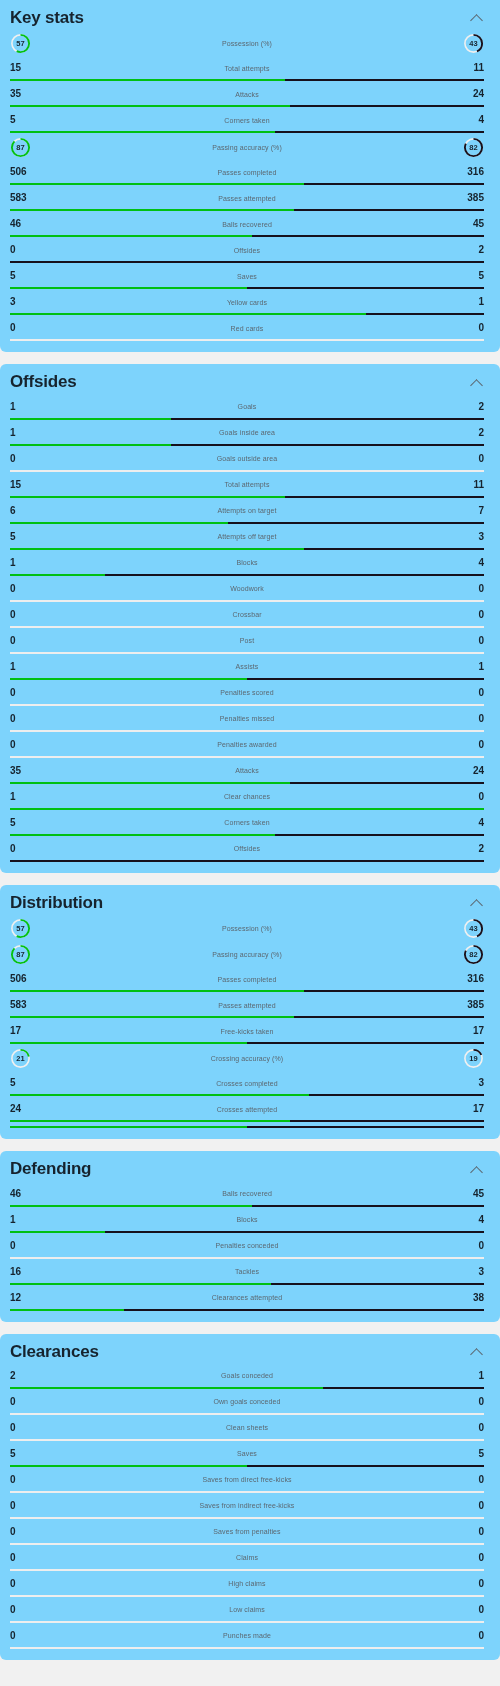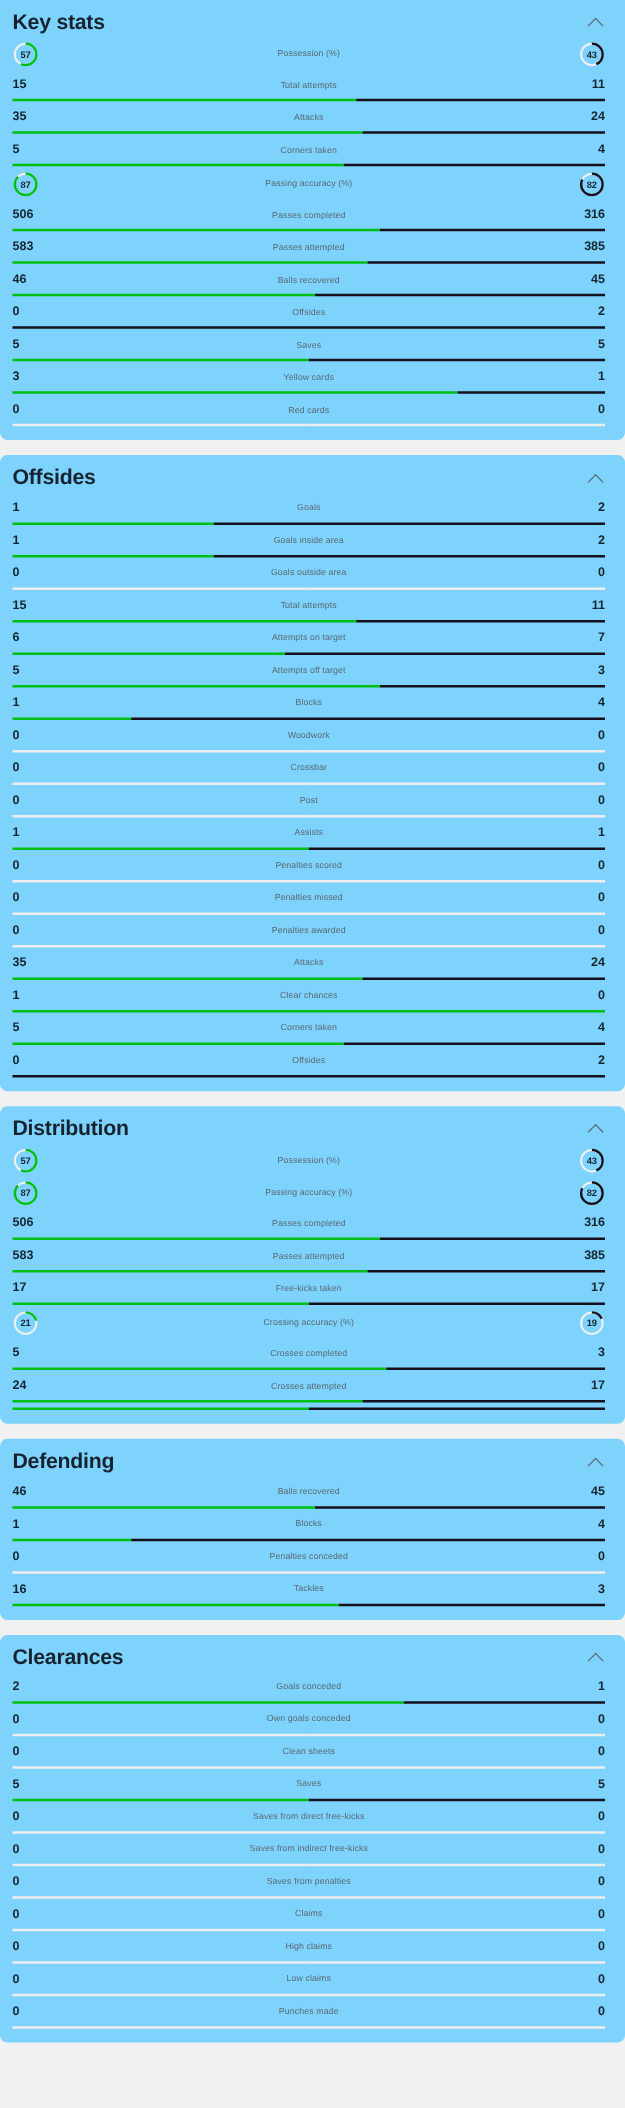--- a/index.html
+++ b/index.html
@@ -636,20 +636,31 @@
         <div class="stat-line">
           <div class="val home">16</div>
           <div class="label">Tackles</div>
           <div class="val away">3</div>
         </div>
         <div class="bar">
           <div class="bar-home" style="width: 55%;"></div>
           <div class="bar-away" style="width: 45%;"></div>
         </div>
       </div>
+      <div class="stat-row">
+        <div class="stat-line">
+          <div class="val home">12</div>
+          <div class="label">Clearances attempted</div>
+          <div class="val away">38</div>
+        </div>
+        <div class="bar">
+          <div class="bar-home" style="width: 24%;"></div>
+          <div class="bar-away" style="width: 76%;"></div>
+        </div>
+      </div>
     </div>
     <div class="section">
       <div class="section-header">
         <div class="section-title">Clearances</div>
         <span class="chevron"></span>
       </div>
       <div class="stat-row">
         <div class="stat-line">
           <div class="val home">2</div>
           <div class="label">Goals conceded</div>

